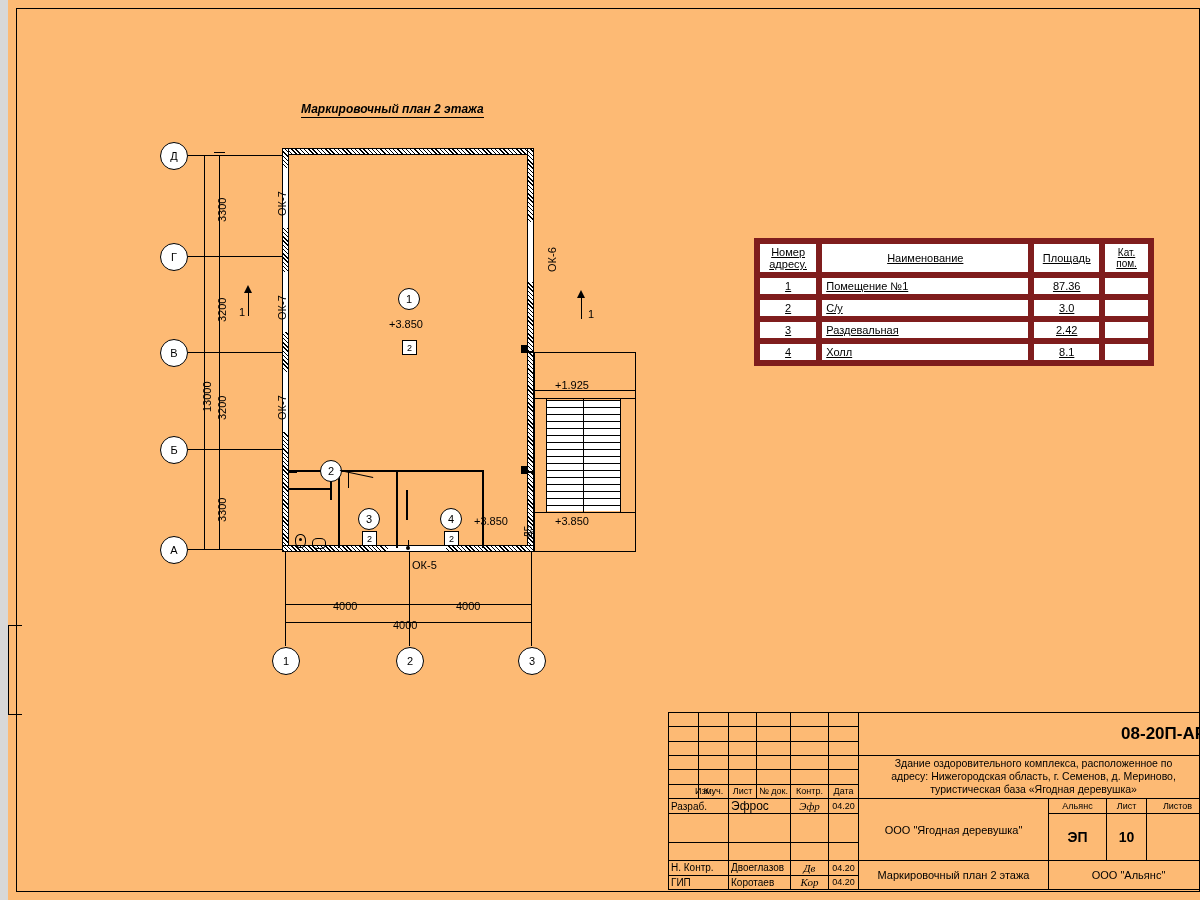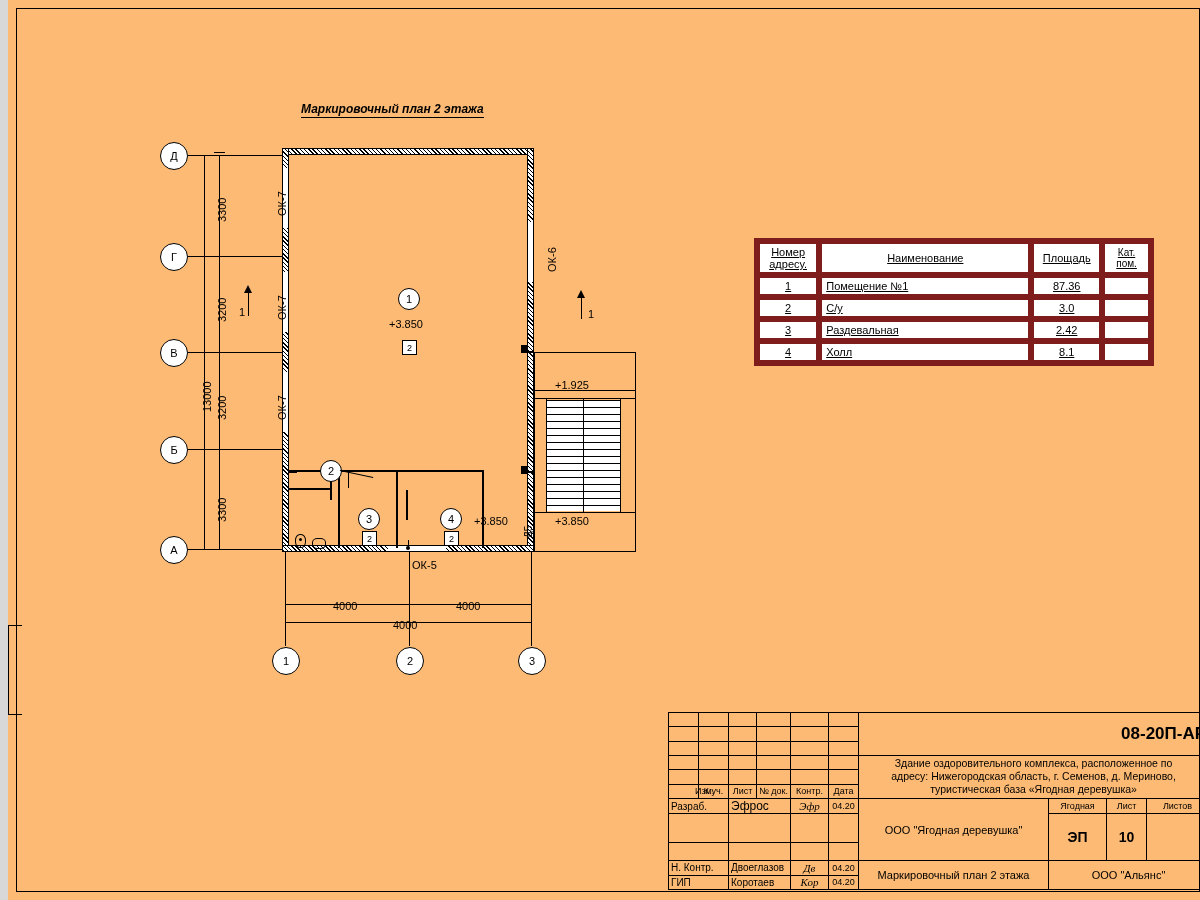--- a/index.html
+++ b/index.html
@@ -348,21 +348,21 @@
           <td class="center" style="font-size:9px;">Контр.</td>
           <td class="center" style="font-size:9px;">Дата</td>
         </tr>
 
         <tr style="height:14px;">
           <td colspan="2" style="font-size:10px;">Разраб.</td>
           <td colspan="2" style="font-size:12px;">Эфрос</td>
           <td class="sig center">Эфр</td>
           <td class="center" style="font-size:9px;">04.20</td>
           <td class="org" rowspan="3">ООО "Ягодная деревушка"</td>
-          <td class="center" style="font-size:9px;">Ягодная</td>
+          <td class="center" style="font-size:9px;">Альянс</td>
           <td class="center" style="font-size:9px;">Лист</td>
           <td class="center" style="font-size:9px;">Листов</td>
         </tr>
         <tr style="height:28px;">
           <td colspan="2"></td>
           <td colspan="2"></td>
           <td></td>
           <td></td>
           <td class="center" rowspan="2" style="font-size:14px;font-weight:bold;">ЭП</td>
           <td class="center" rowspan="2" style="font-size:14px;font-weight:bold;">10</td>

